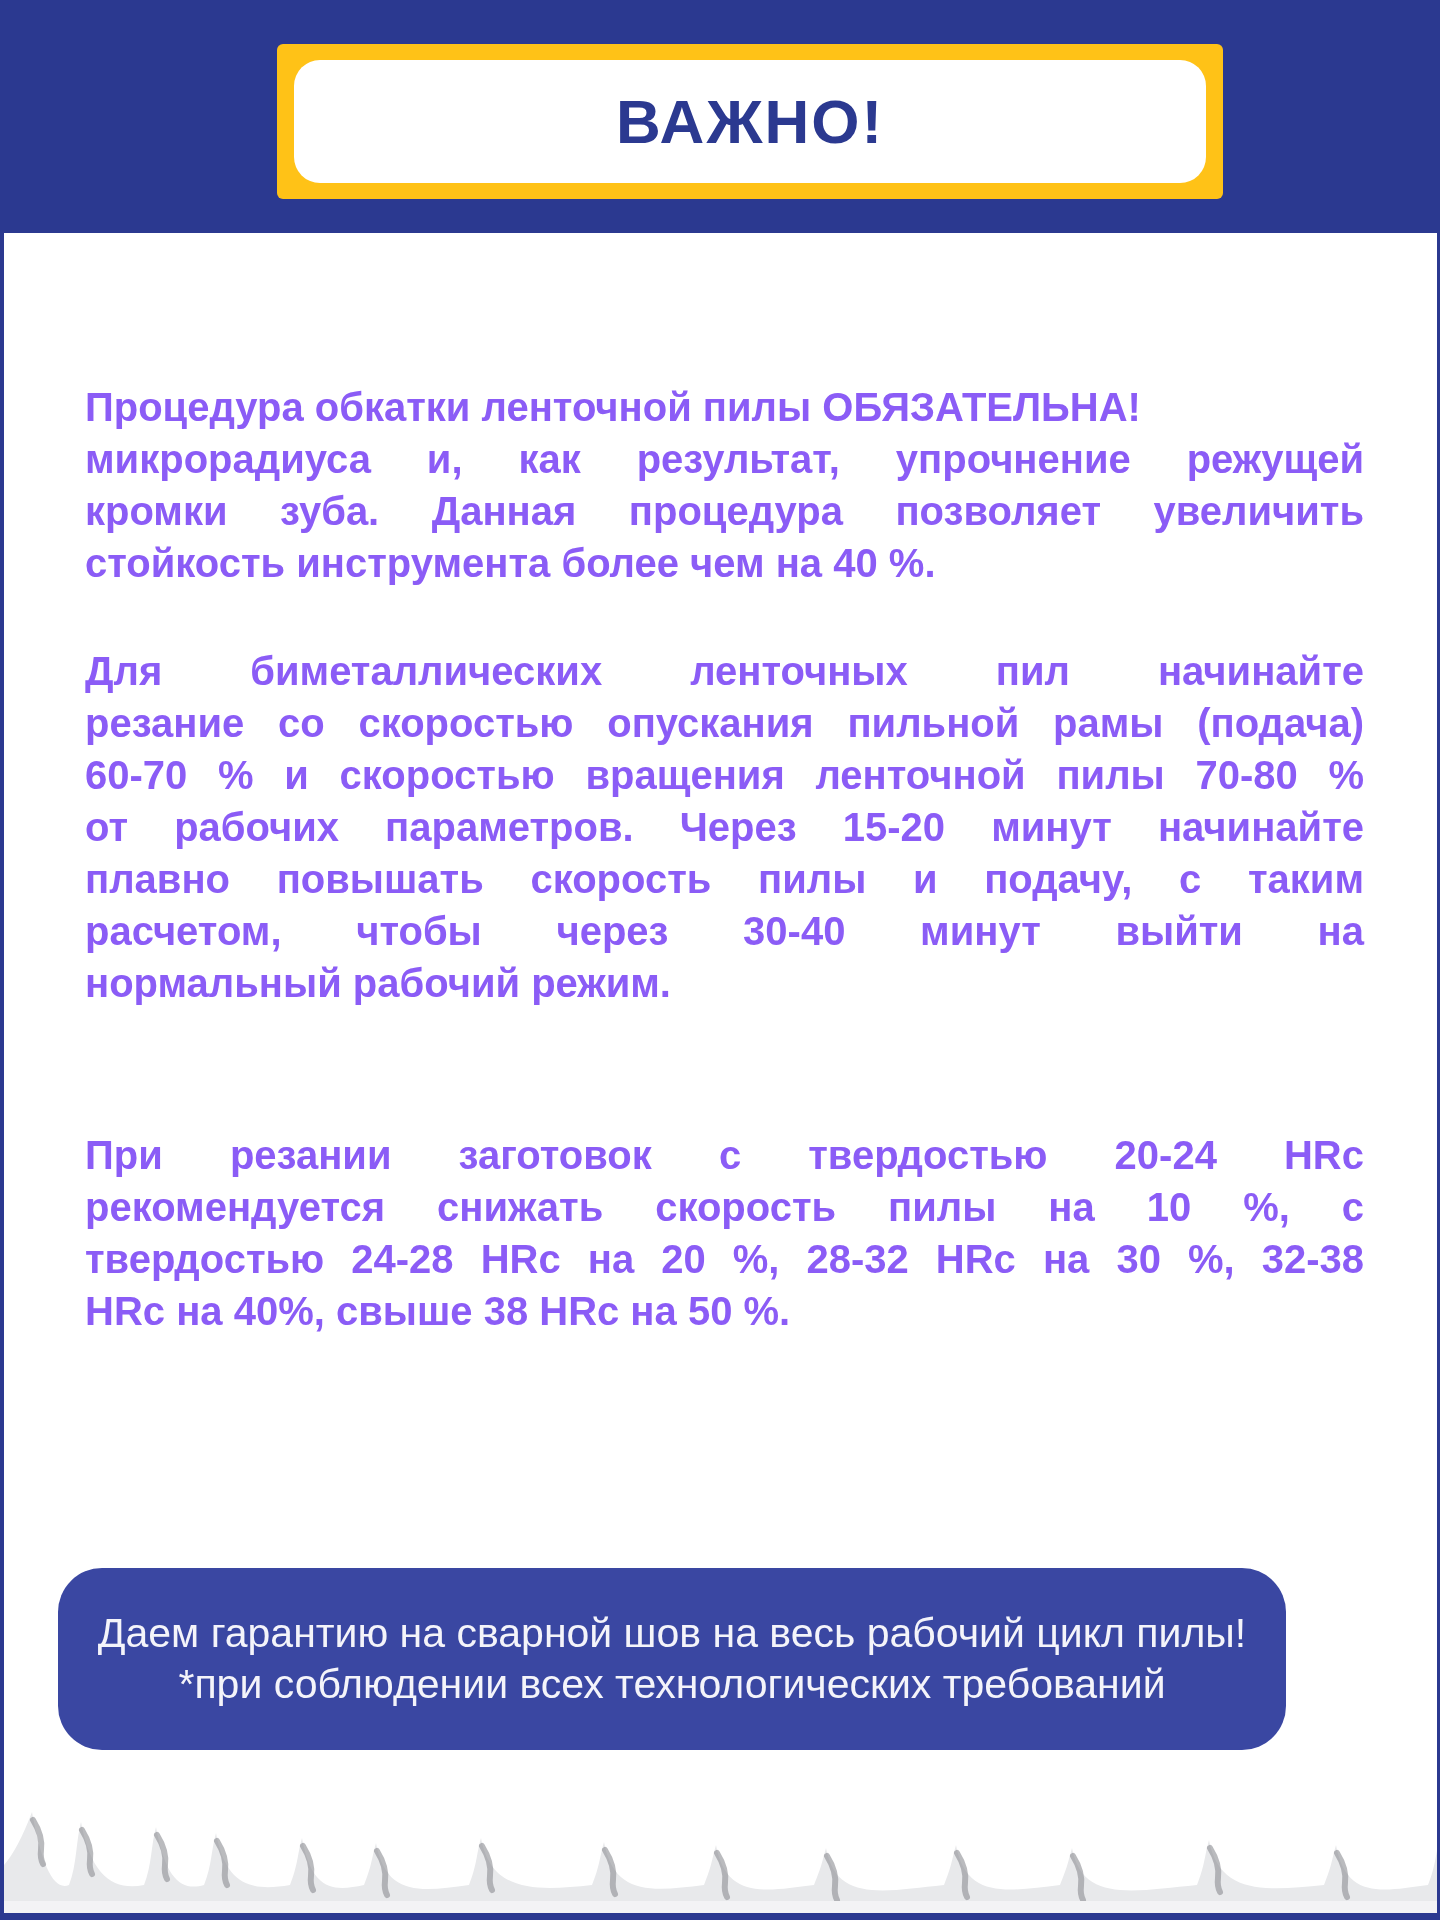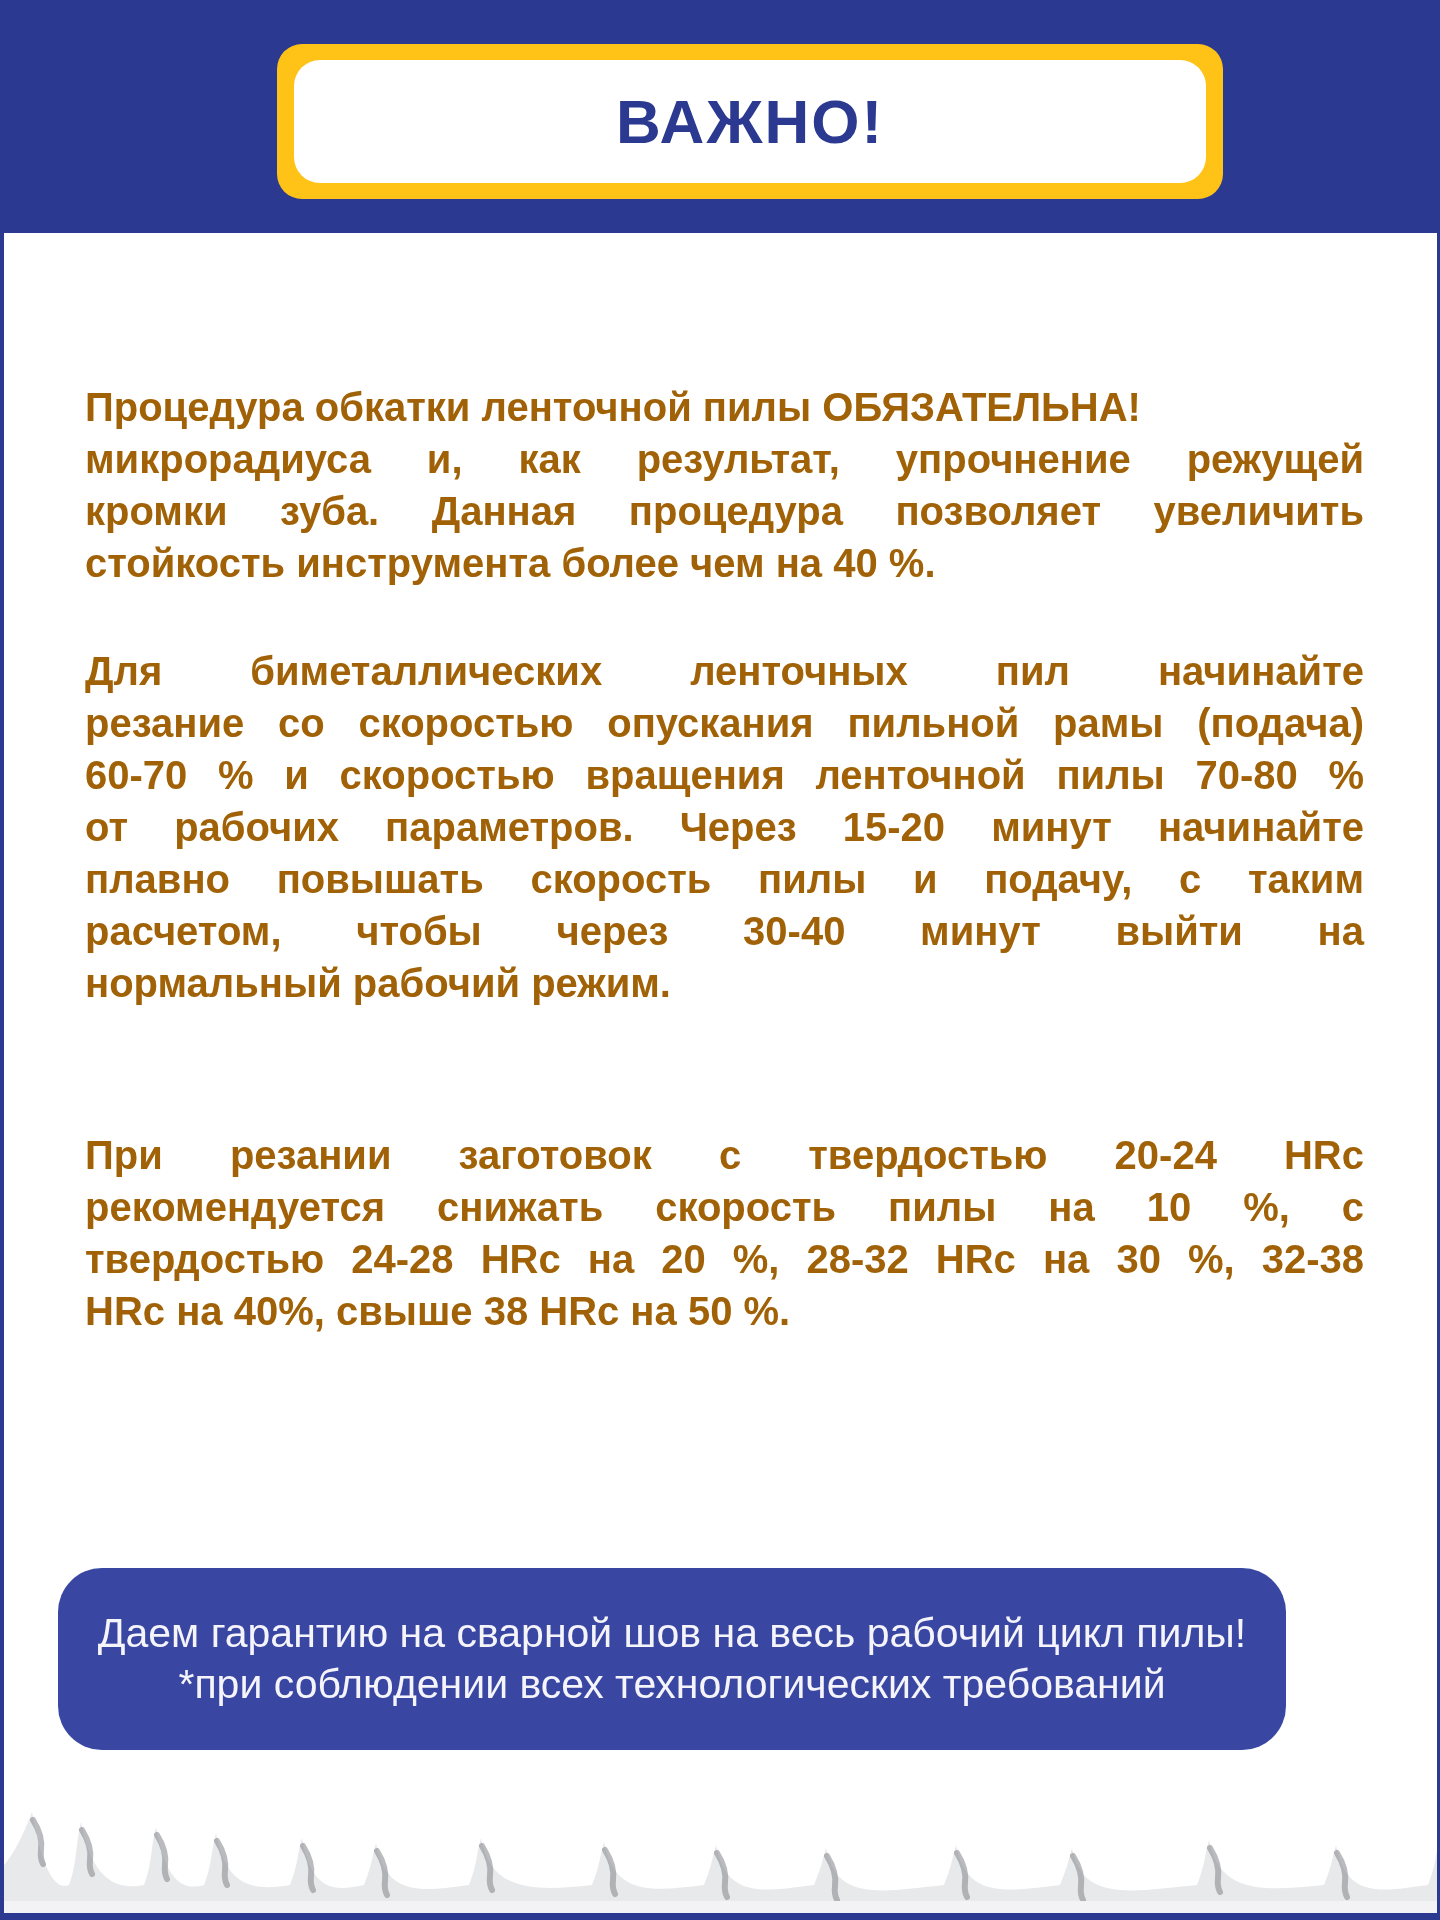--- a/index.html
+++ b/index.html
@@ -15,21 +15,21 @@
     position:absolute;
     left:4px; right:3px; top:233px; bottom:7px;
     background:#ffffff;
   }
   
   .badge{
     position:absolute;
     left:277px; top:44px;
     width:946px; height:155px;
     background:#ffc217;
-    border-radius:25px;
+    border-radius:6px;
     box-sizing:border-box;
   }
   .badge-inner{
     position:absolute;
     left:17px; right:17px; top:16px; bottom:16px;
     background:#ffffff;
     border-radius:26px;
     display:flex;
     align-items:center;
     justify-content:center;
@@ -37,21 +37,21 @@
   .badge-title{
     font-size:62px;
     font-weight:700;
     letter-spacing:2px;
     color:#2b3990;
   }
   
   .content{
     position:absolute;
     left:81px; right:73px; top:148px;
-    color:#a16207;
+    color:#8b5cf6;
     font-size:40px;
     font-weight:700;
     line-height:52px;
   }
   .para{margin:0 0 56px 0;}
   .para.gap-lg{margin-bottom:120px;}
   .line{
     text-align:justify;
     text-align-last:justify;
     white-space:normal;

